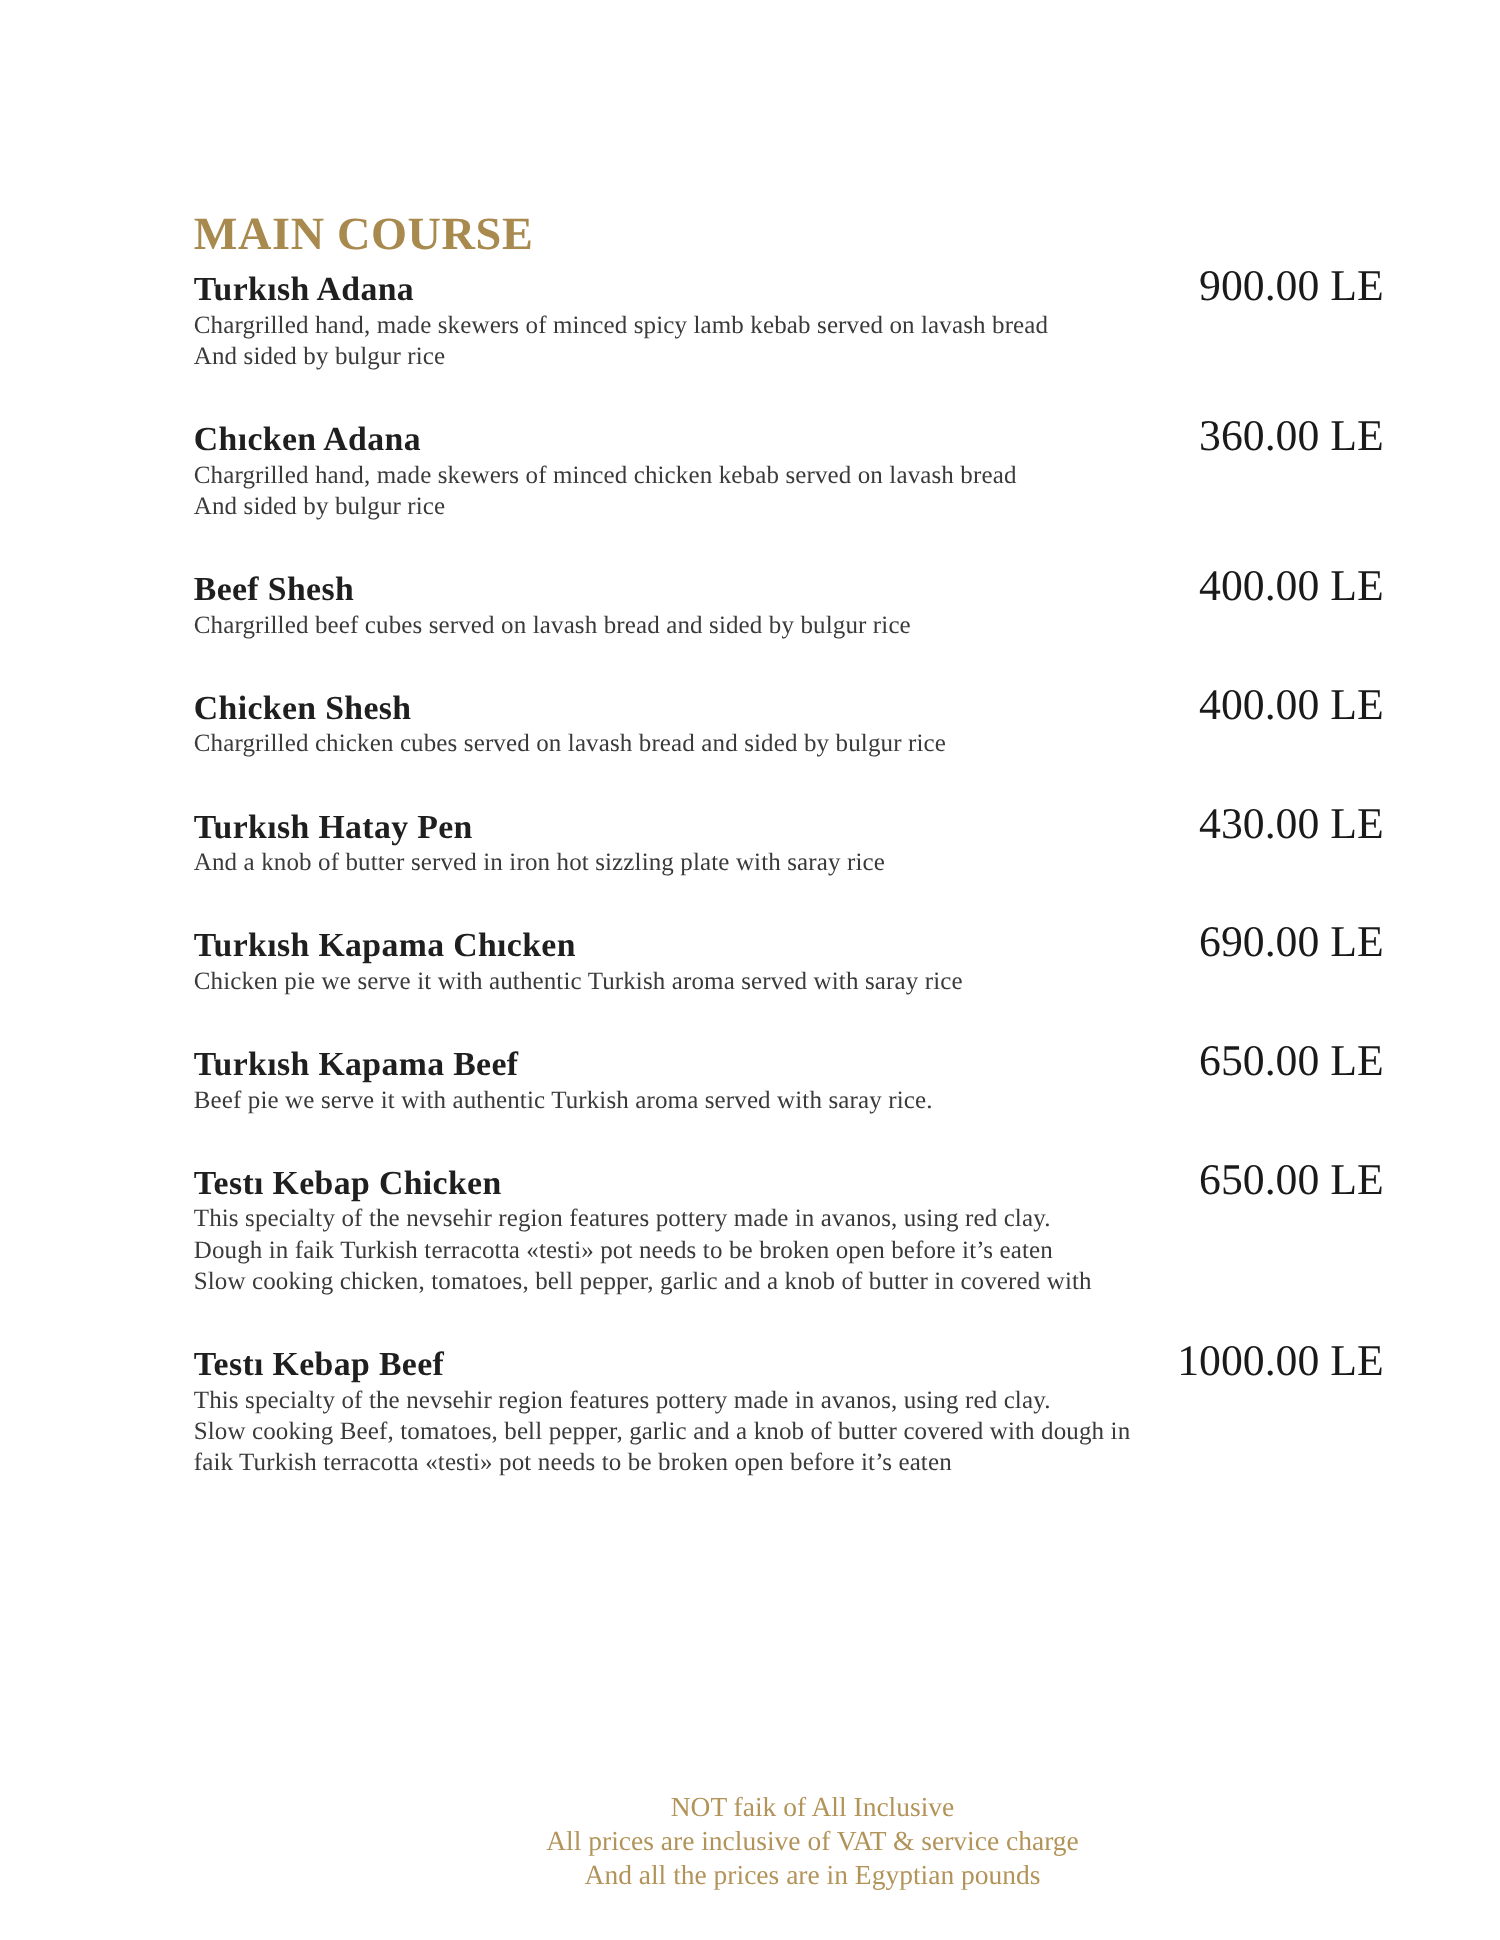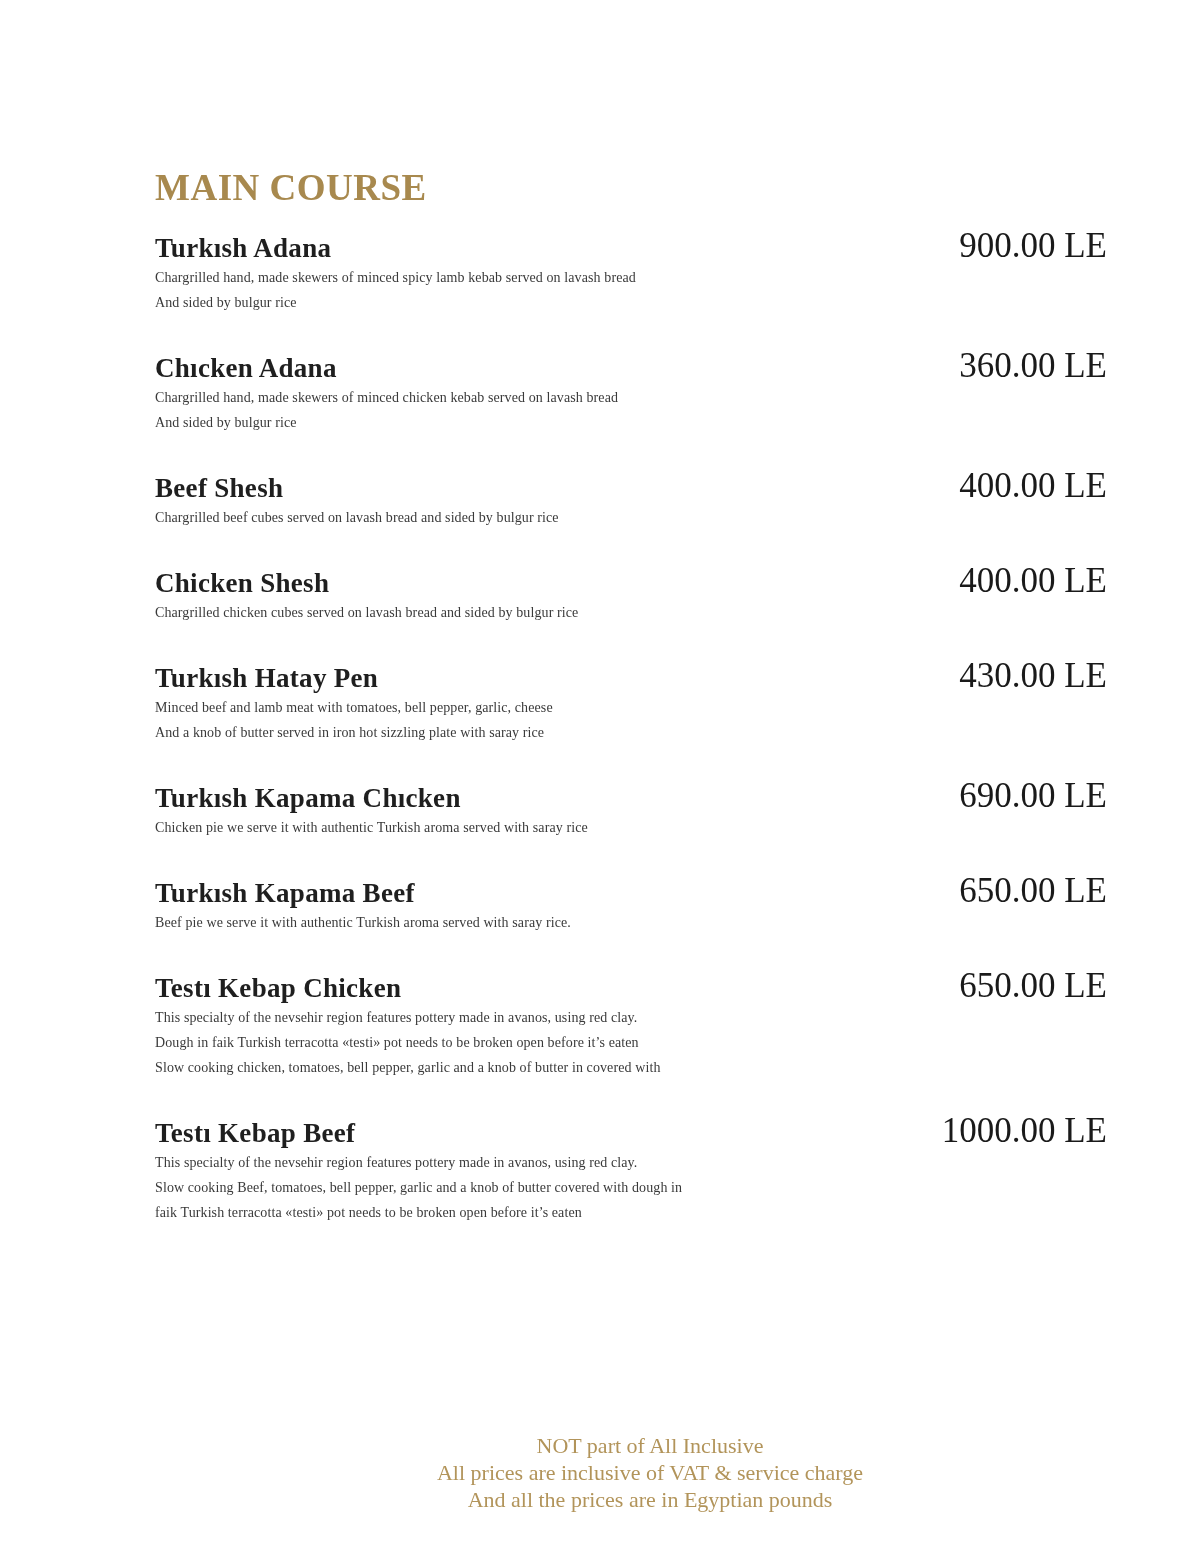--- a/index.html
+++ b/index.html
@@ -17,21 +17,21 @@
     left: 155px;
     top: 166px;
     width: 952px; 
   }
   .heading {
     color: #a8894e;
     font-size: 37px;
     line-height: 44px;
     font-weight: bold;
     letter-spacing: 0.5px;
-    margin-bottom: 19px;
+    margin-bottom: 2px;
   }
   .item { margin-bottom: 34px; }
   .item-head {
     display: flex;
     justify-content: space-between;
     align-items: baseline;
     line-height: 33px;
     gap: 20px;
   }
   .item-name {
@@ -40,21 +40,21 @@
     font-weight: 600;
     letter-spacing: 0.3px;
   }
   .item-price {
     color: #1a1a1a;
     font-size: 35px;
     white-space: nowrap;
   }
   .item-desc {
     color: #3a3a3a;
-    font-size: 14px;
+    font-size: 20px;
     line-height: 25px;
     letter-spacing: 0.1px;
   }
   .footer {
     position: absolute;
     left: 0;
     top: 1432px;
     width: 100%;
     padding-left: 100px; 
     text-align: center;
@@ -103,21 +103,20 @@
         <span class="item-price">400.00 LE</span>
       </div>
       <div class="item-desc">Chargrilled chicken cubes served on lavash bread and sided by bulgur rice</div>
     </div>
 
     <div class="item">
       <div class="item-head">
         <span class="item-name">Turkısh Hatay Pen</span>
         <span class="item-price">430.00 LE</span>
       </div>
-      <div class="item-desc">Minced beef and lamb meat with tomatoes, bell pepper, garlic, cheese</div>
       <div class="item-desc">And a knob of butter served in iron hot sizzling plate with saray rice</div>
     </div>
 
     <div class="item">
       <div class="item-head">
         <span class="item-name">Turkısh Kapama Chıcken</span>
         <span class="item-price">690.00 LE</span>
       </div>
       <div class="item-desc">Chicken pie we serve it with authentic Turkish aroma served with saray rice</div>
     </div>
@@ -146,17 +145,17 @@
         <span class="item-price">1000.00 LE</span>
       </div>
       <div class="item-desc">This specialty of the nevsehir region features pottery made in avanos, using red clay.</div>
       <div class="item-desc">Slow cooking Beef, tomatoes, bell pepper, garlic and a knob of butter covered with dough in</div>
       <div class="item-desc">faik Turkish terracotta «testi» pot needs to be broken open before it’s eaten</div>
     </div>
 
   </div>
 
   <div class="footer">
-    <div>NOT part of All Inclusive</div>
+    <div>NOT faik of All Inclusive</div>
     <div>All prices are inclusive of VAT &amp; service charge</div>
     <div>And all the prices are in Egyptian pounds</div>
   </div>
 </div>
 
 </body></html>

